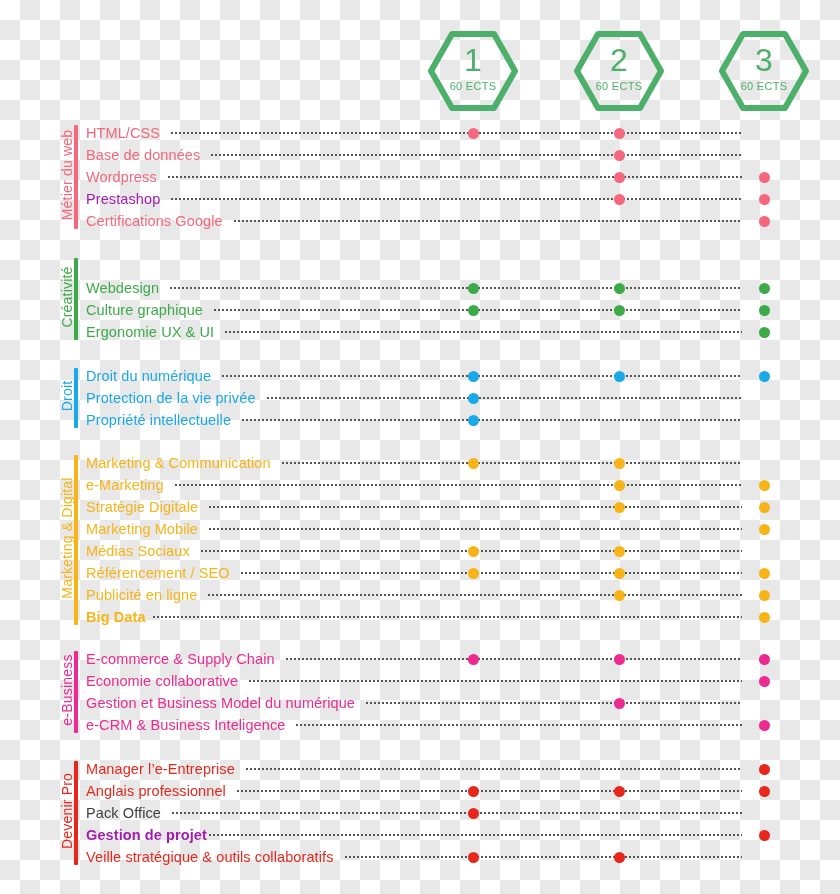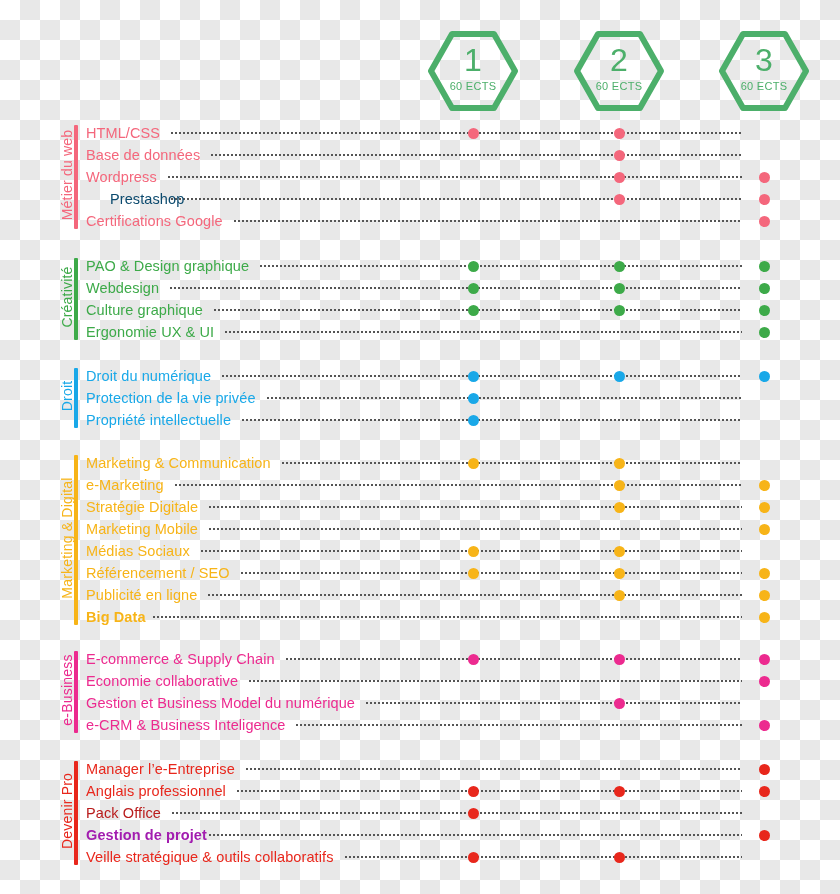--- a/index.html
+++ b/index.html
@@ -172,40 +172,33 @@
           <div class="dot" style="left: 619px; background: rgb(244, 103, 124);"></div>
         </div>
         <div class="row" style="top: 44px;">
           <div class="leader" style="left: 166.75px;"></div>
           <div class="row-label" style="color: rgb(244, 103, 124); padding-right: 6px; position: absolute; z-index: 2; background: transparent;">Wordpress</div>
           <div class="dot" style="left: 619px; background: rgb(244, 103, 124);"></div>
           <div class="dot" style="left: 764px; background: rgb(244, 103, 124);"></div>
         </div>
         <div class="row" style="top: 66px;">
           <div class="leader" style="left: 170.359px;"></div>
-          <div class="row-label" style="color: #0c4a6e; padding-right: 6px; position: absolute; z-index: 2; background: transparent; margin-left: 24px;">Prestashop</div>
+          <div class="row-label" style="color: #a21caf; padding-right: 6px; position: absolute; z-index: 2; background: transparent;">Prestashop</div>
           <div class="dot" style="left: 619px; background: rgb(244, 103, 124);"></div>
           <div class="dot" style="left: 764px; background: rgb(244, 103, 124);"></div>
         </div>
         <div class="row" style="top: 88px;">
           <div class="leader" style="left: 232.703px;"></div>
           <div class="row-label" style="color: rgb(244, 103, 124); padding-right: 6px; position: absolute; z-index: 2; background: transparent;">Certifications Google</div>
           <div class="dot" style="left: 764px; background: rgb(244, 103, 124);"></div>
         </div>
       </div>
       <div class="section" style="top: 255px; height: 88px;">
         <div class="cat-bar" style="left: 74px; top: 3px; height: 82px; background: rgb(61, 170, 73);"></div>
         <div class="cat-label" style="color: rgb(61, 170, 73); left: 60px; top: 86px; width: 88px; text-align: center;">Créativité</div>
-        <div class="row" style="top: 0px;">
-          <div class="leader" style="left: 259.141px;"></div>
-          <div class="row-label" style="color: rgb(61, 170, 73); padding-right: 6px; position: absolute; z-index: 2; background: transparent;">PAO &amp; Design graphique</div>
-          <div class="dot" style="left: 473px; background: rgb(61, 170, 73);"></div>
-          <div class="dot" style="left: 619px; background: rgb(61, 170, 73);"></div>
-          <div class="dot" style="left: 764px; background: rgb(61, 170, 73);"></div>
-        </div>
         <div class="row" style="top: 22px;">
           <div class="leader" style="left: 169.188px;"></div>
           <div class="row-label" style="color: rgb(61, 170, 73); padding-right: 6px; position: absolute; z-index: 2; background: transparent;">Webdesign</div>
           <div class="dot" style="left: 473px; background: rgb(61, 170, 73);"></div>
           <div class="dot" style="left: 619px; background: rgb(61, 170, 73);"></div>
           <div class="dot" style="left: 764px; background: rgb(61, 170, 73);"></div>
         </div>
         <div class="row" style="top: 44px;">
           <div class="leader" style="left: 212.984px;"></div>
           <div class="row-label" style="color: rgb(61, 170, 73); padding-right: 6px; position: absolute; z-index: 2; background: transparent;">Culture graphique</div>
@@ -327,21 +320,21 @@
         </div>
         <div class="row" style="top: 22px;">
           <div class="leader" style="left: 235.938px;"></div>
           <div class="row-label" style="color: rgb(232, 39, 28); padding-right: 6px; position: absolute; z-index: 2; background: transparent;">Anglais professionnel</div>
           <div class="dot" style="left: 473px; background: rgb(232, 39, 28);"></div>
           <div class="dot" style="left: 619px; background: rgb(232, 39, 28);"></div>
           <div class="dot" style="left: 764px; background: rgb(232, 39, 28);"></div>
         </div>
         <div class="row" style="top: 44px;">
           <div class="leader" style="left: 170.984px;"></div>
-          <div class="row-label" style="color: #b91c1c; padding-right: 6px; position: absolute; z-index: 2; background: transparent;">Pack Office</div>
+          <div class="row-label" style="color: #404040; padding-right: 6px; position: absolute; z-index: 2; background: transparent;">Pack Office</div>
           <div class="dot" style="left: 473px; background: rgb(232, 39, 28);"></div>
         </div>
         <div class="row" style="top: 66px;">
           <div class="leader" style="left: 208.141px;"></div>
           <div class="row-label" style="color: #a21caf; padding-right: 6px; position: absolute; z-index: 2; background: transparent; font-weight: bold;">Gestion de projet</div>
           <div class="dot" style="left: 764px; background: rgb(232, 39, 28);"></div>
         </div>
         <div class="row" style="top: 88px;">
           <div class="leader" style="left: 343.516px;"></div>
           <div class="row-label" style="color: rgb(232, 39, 28); padding-right: 6px; position: absolute; z-index: 2; background: transparent;">Veille stratégique &amp; outils collaboratifs</div>

